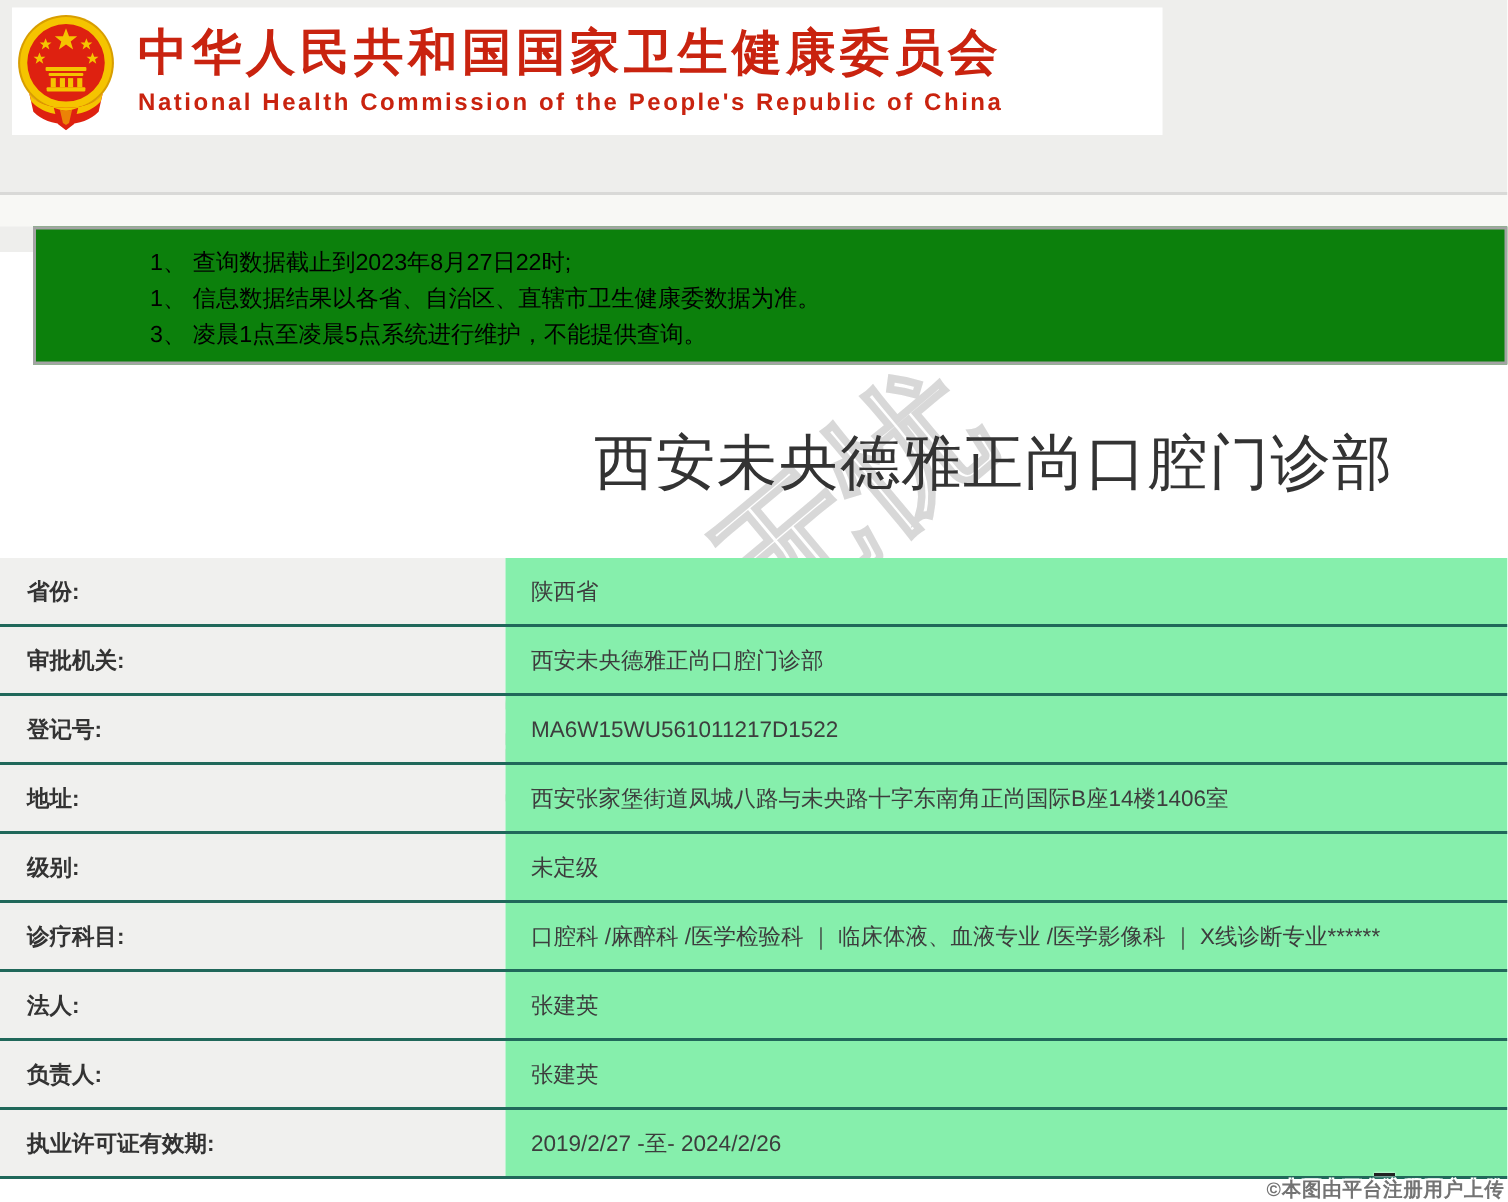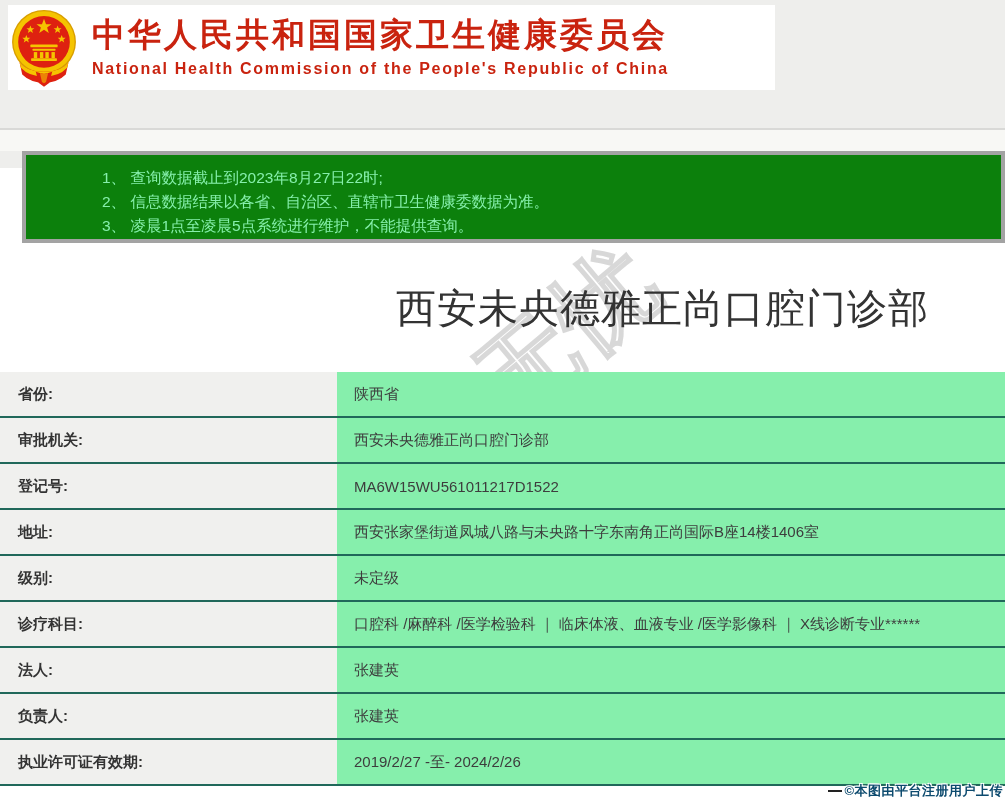--- a/index.html
+++ b/index.html
@@ -41,22 +41,22 @@
   .top-lower-strip {
     position: absolute; left: 0; top: 130px;
     width: 1005px; height: 21px; background: #f8f8f5;
   }
 
   
   .notice {
     position: absolute; left: 22px; top: 151px;
     width: 983px; height: 92px;
     background: #0c800c;
-    border: 4px solid #a3a3a3;
-    color: #86efac;
+    border: 2px solid #a3a3a3;
+    color: #000000;
     font-size: 15.5px;
     padding: 11px 0 0 76px;
   }
   .notice-line { line-height: 24px; white-space: nowrap; }
 
   
   .page-title {
     position: absolute; left: 320px; top: 281px;
     width: 685px; height: 50px;
     text-align: center;
@@ -103,23 +103,24 @@
     display: flex; align-items: center;
     padding-left: 17px;
     font-size: 15px; color: #3d3d3d;
     white-space: nowrap;
   }
 
   
   .credit {
     position: absolute; right: 2px; top: 782px;
     display: flex; align-items: center;
-    font-size: 13px; font-weight: bold; color: #0c4a6e;
+    font-size: 13px; font-weight: bold; color: #737373;
     text-shadow: -1px -1px 0 #fff, 1px -1px 0 #fff, -1px 1px 0 #fff, 1px 1px 0 #fff, 0 0 2px #fff;
     letter-spacing: 0.5px;
+    flex-direction: column;
   }
   .credit-dash {
     display: inline-block;
     width: 14px; height: 2px;
     background: #222222;
     margin-right: 2px;
     box-shadow: 0 0 2px #ffffff;
   }
 </style>
 </head>
@@ -154,21 +155,21 @@
       <div class="cn-title">中华人民共和国国家卫生健康委员会</div>
       <div class="en-title">National Health Commission of the People's Republic of China</div>
     </div>
   </div>
   <div class="top-divider"></div>
   <div class="top-lower-strip"></div>
 </div>
 
 <div class="notice">
   <div class="notice-line">1、 查询数据截止到2023年8月27日22时;</div>
-  <div class="notice-line">2、 信息数据结果以各省、自治区、直辖市卫生健康委数据为准。</div>
+  <div class="notice-line">1、 信息数据结果以各省、自治区、直辖市卫生健康委数据为准。</div>
   <div class="notice-line">3、 凌晨1点至凌晨5点系统进行维护，不能提供查询。</div>
 </div>
 
 <div class="watermark">拼美无忧</div>
 
 <div class="page-title">西安未央德雅正尚口腔门诊部</div>
 
 <div class="record-table">
     <div class="row">
       <div class="label-cell">省份:</div>

